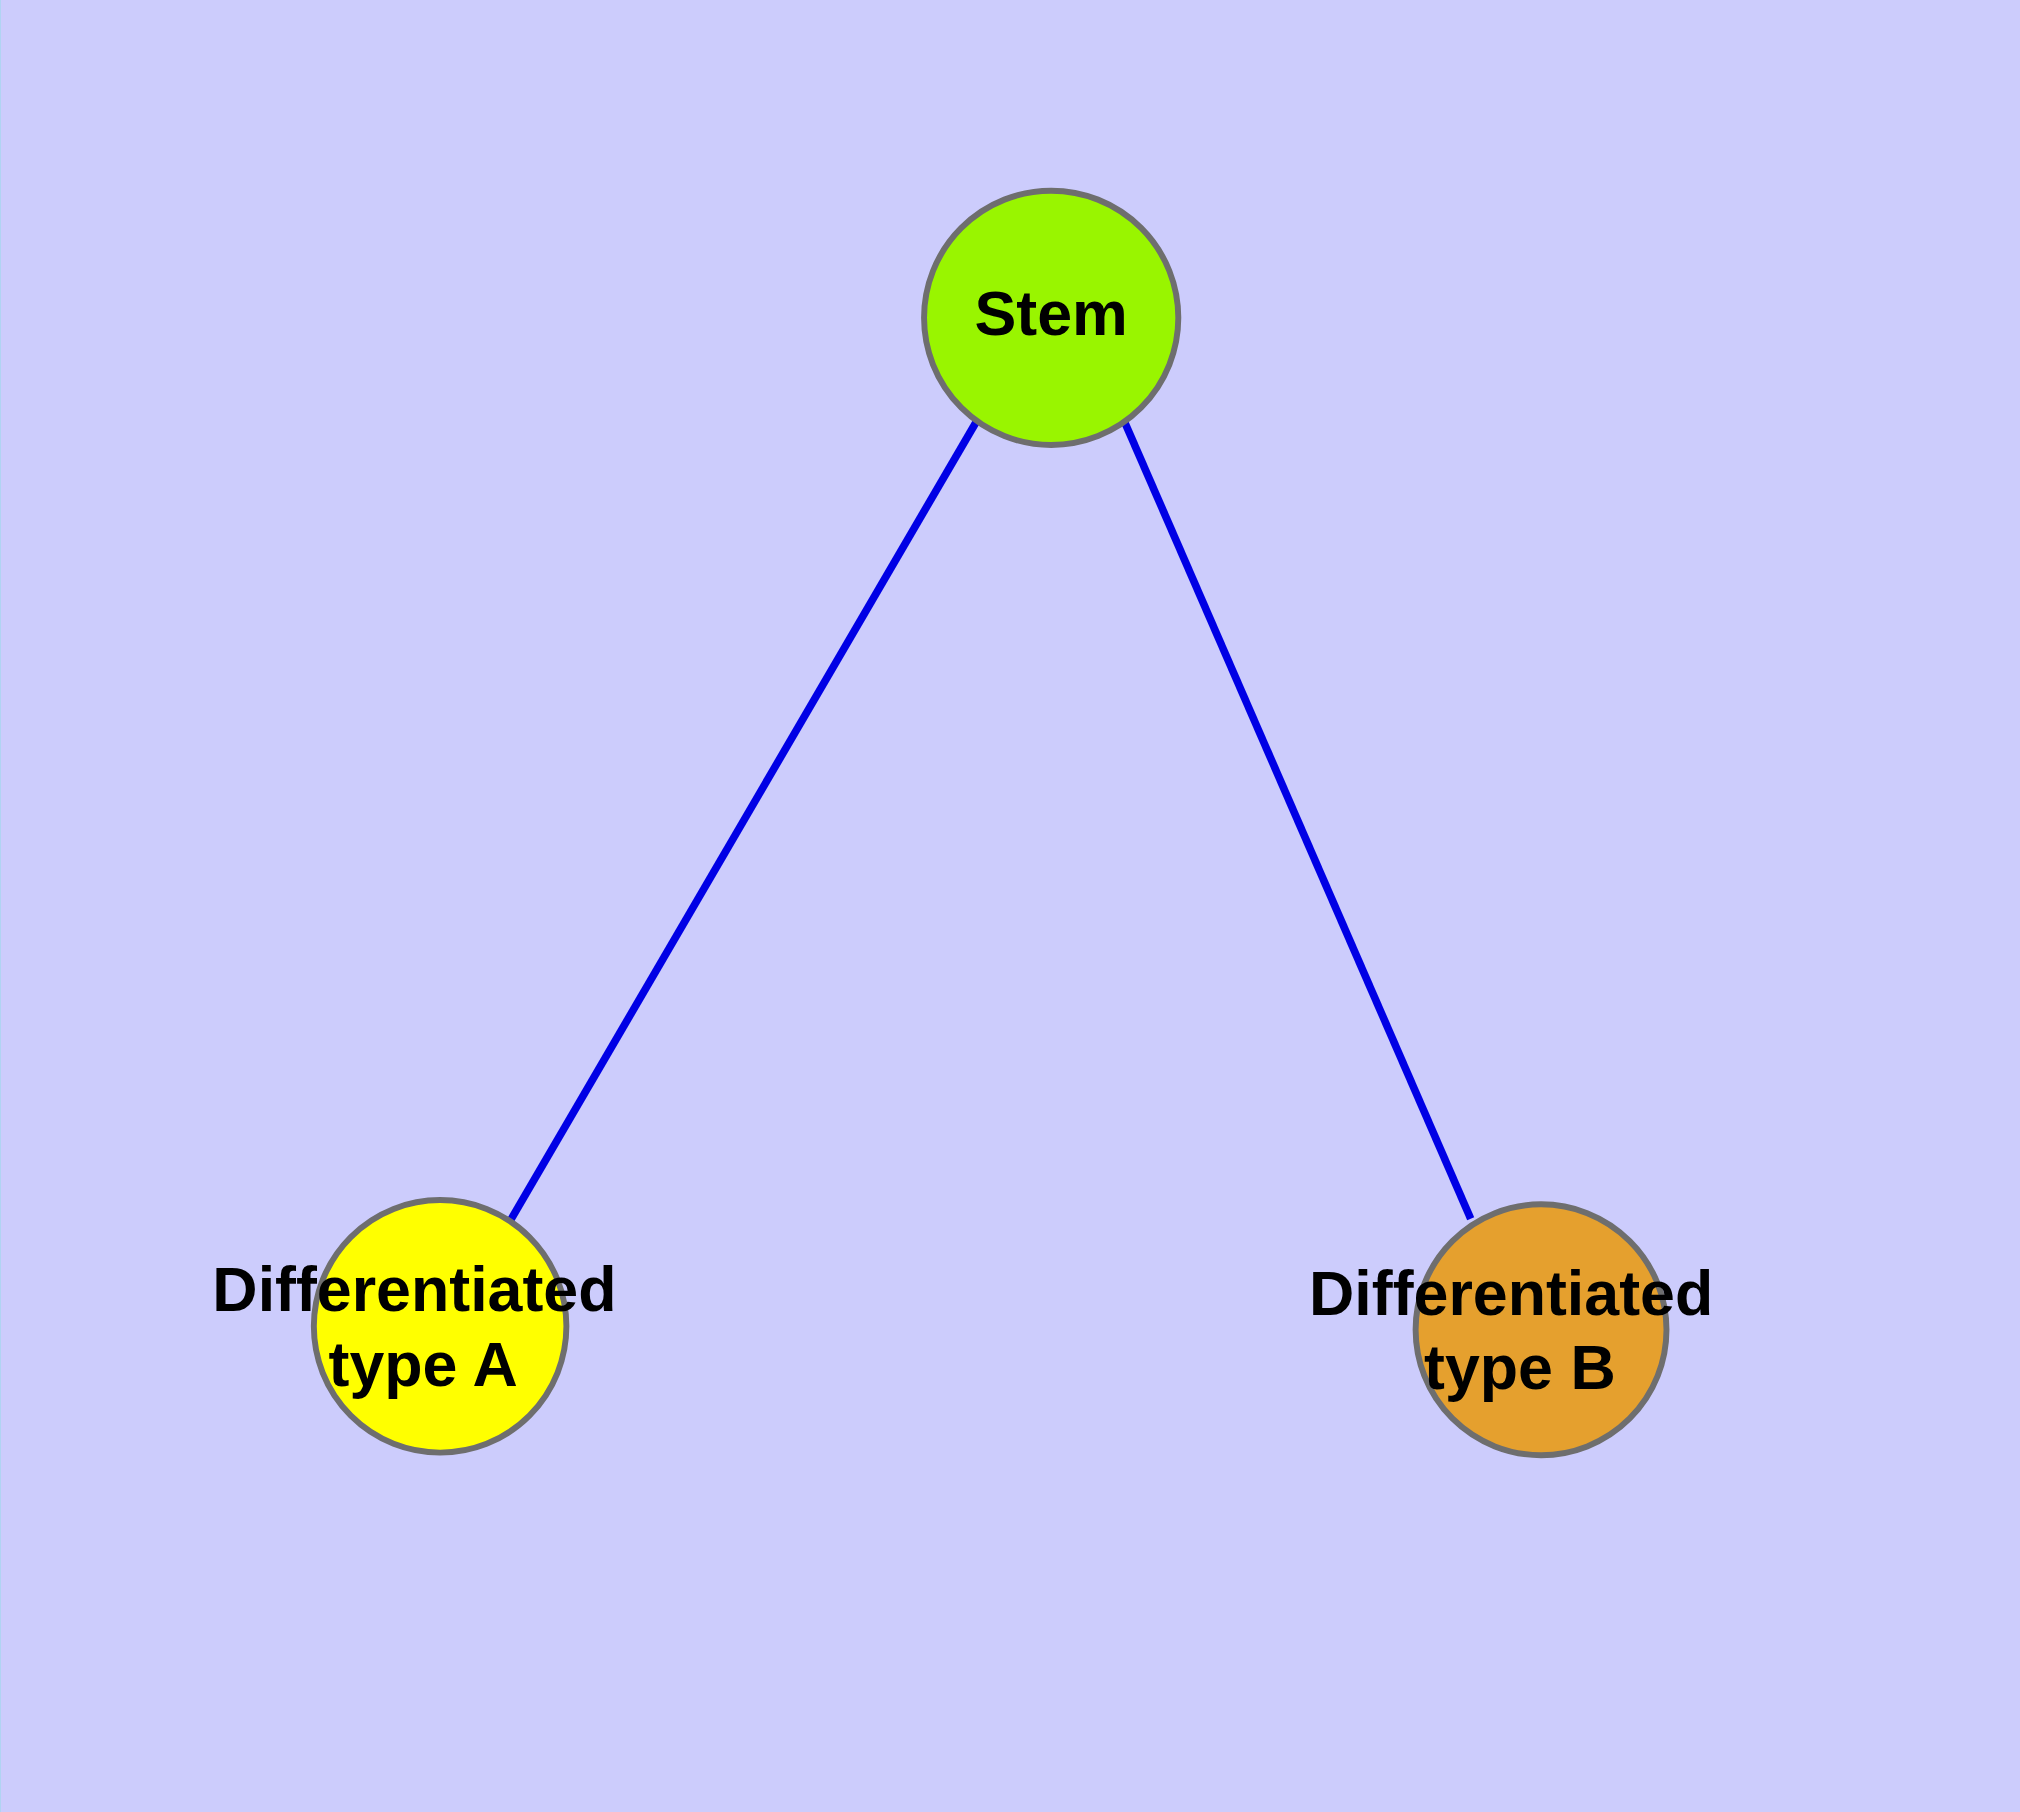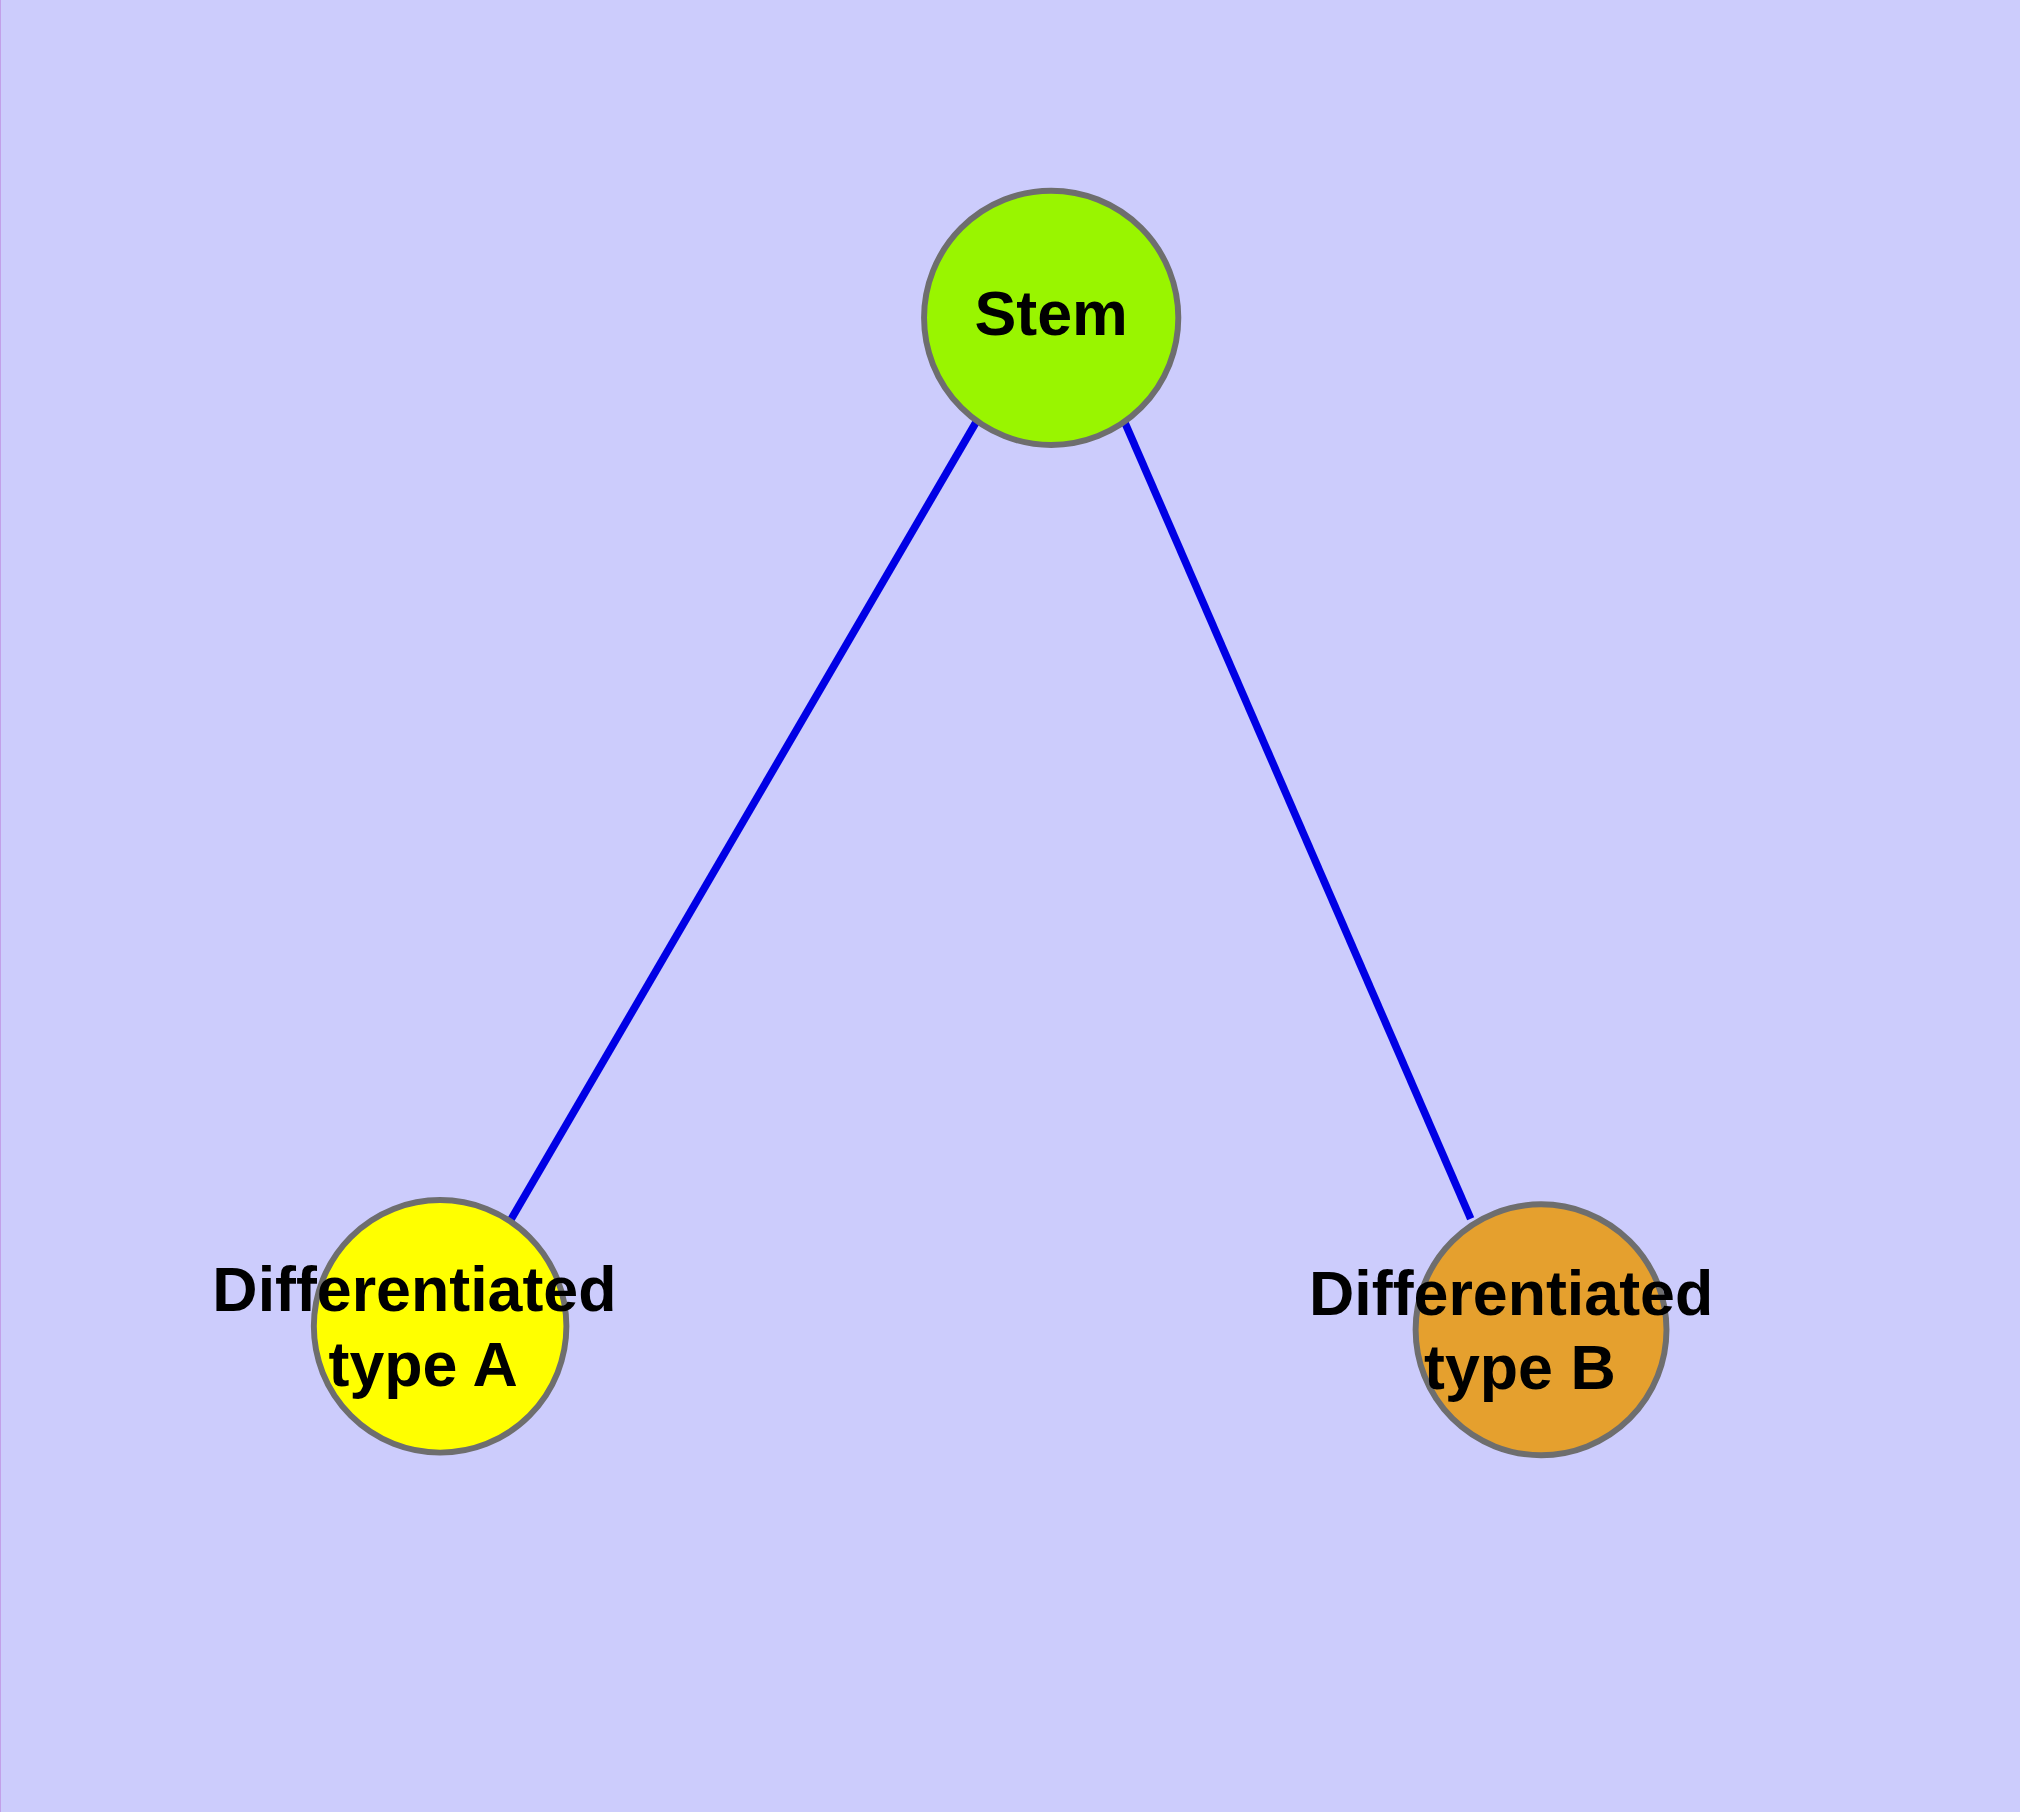--- a/index.html
+++ b/index.html
@@ -5,21 +5,21 @@
 <style>
   html, body {
     margin: 0;
     padding: 0;
     background: #ccccfc;
   }
   #stage {
     position: relative;
     width: 2021px;
     height: 1812px;
-    background: #a21caf;
+    background: #5eead4;
     overflow: hidden;
     font-family: "Liberation Sans", "DejaVu Sans", sans-serif;
   }
   #graph-svg {
     position: absolute;
     left: 0;
     top: 0;
     width: 2021px;
     height: 1812px;
     display: block;

